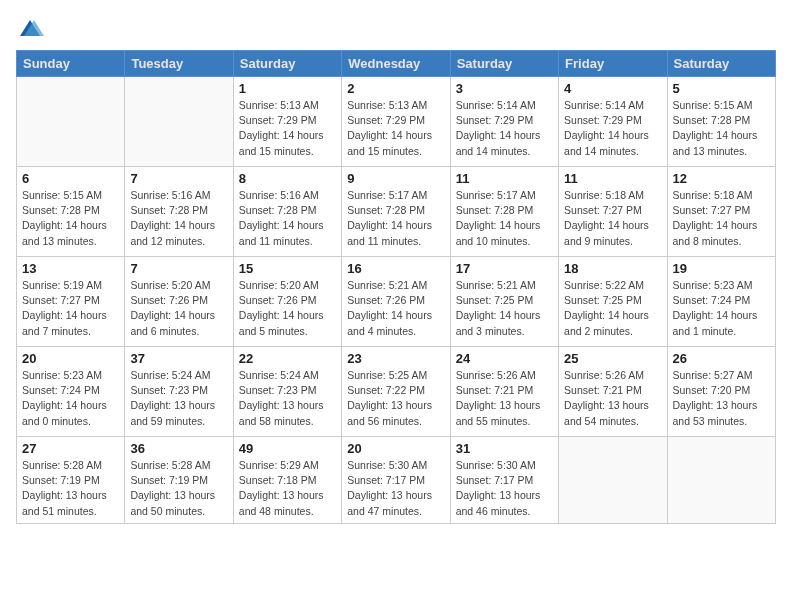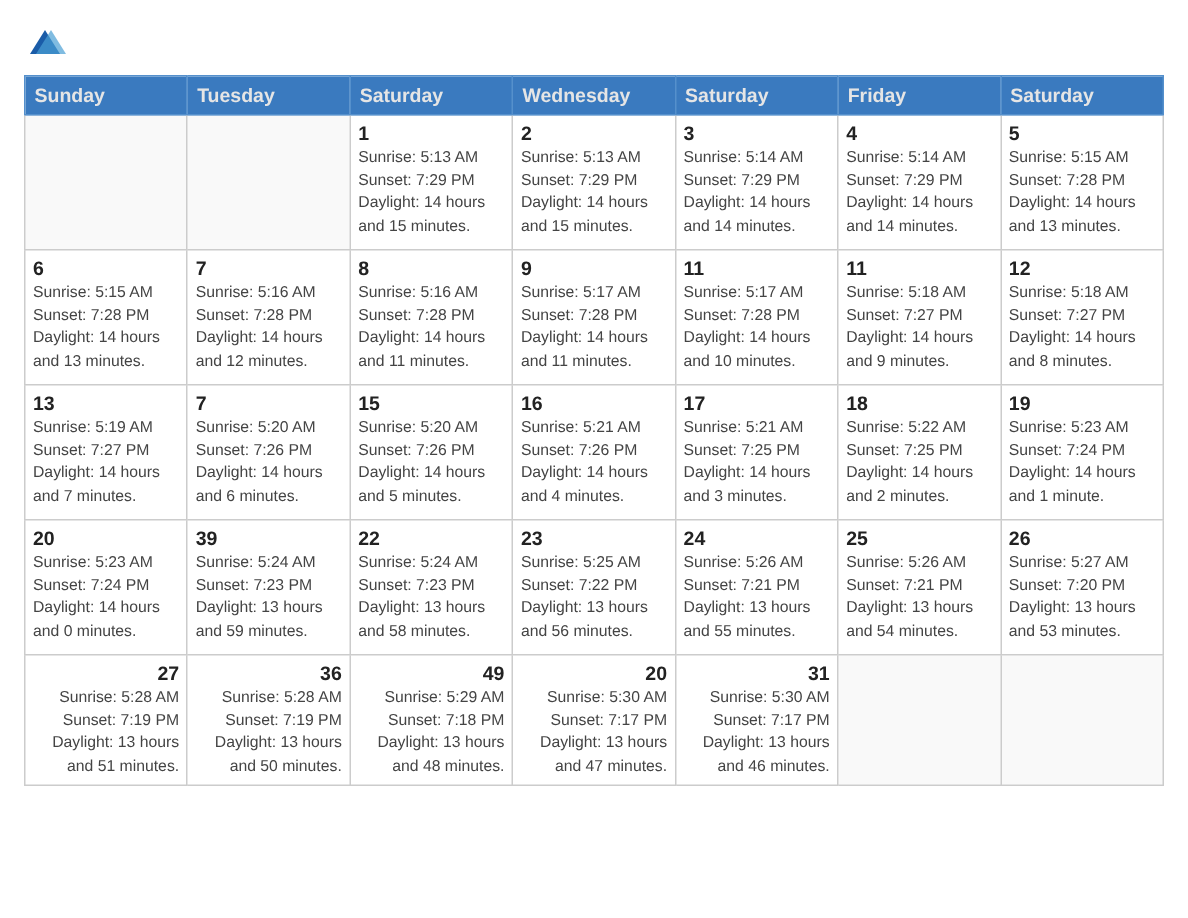--- a/index.html
+++ b/index.html
@@ -75,21 +75,20 @@
       font-weight: bold;
       margin-bottom: 2px;
       color: #222;
     }
     .day-info {
       line-height: 1.45;
       color: #444;
     }
     .last-row td {
       height: 80px;
-      text-align: right;
     }
   </style>
 </head>
 <body>
 
 <div class="header">
   <div class="logo">
     <svg class="logo-icon" viewBox="0 0 28 28">
       <polygon points="14,4 24,20 4,20" fill="#1a5ca8"></polygon>
       <polygon points="18,4 28,20 8,20" fill="#4a9fd4" opacity="0.7"></polygon>
@@ -201,21 +200,21 @@
           <div class="day-number">19</div>
           <div class="day-info">Sunrise: 5:23 AM<br>Sunset: 7:24 PM<br>Daylight: 14 hours and 1 minute.</div>
         </td>
       </tr>
       <tr>
         <td>
           <div class="day-number">20</div>
           <div class="day-info">Sunrise: 5:23 AM<br>Sunset: 7:24 PM<br>Daylight: 14 hours and 0 minutes.</div>
         </td>
         <td>
-          <div class="day-number">39</div>
+          <div class="day-number">37</div>
           <div class="day-info">Sunrise: 5:24 AM<br>Sunset: 7:23 PM<br>Daylight: 13 hours and 59 minutes.</div>
         </td>
         <td>
           <div class="day-number">22</div>
           <div class="day-info">Sunrise: 5:24 AM<br>Sunset: 7:23 PM<br>Daylight: 13 hours and 58 minutes.</div>
         </td>
         <td>
           <div class="day-number">23</div>
           <div class="day-info">Sunrise: 5:25 AM<br>Sunset: 7:22 PM<br>Daylight: 13 hours and 56 minutes.</div>
         </td>

